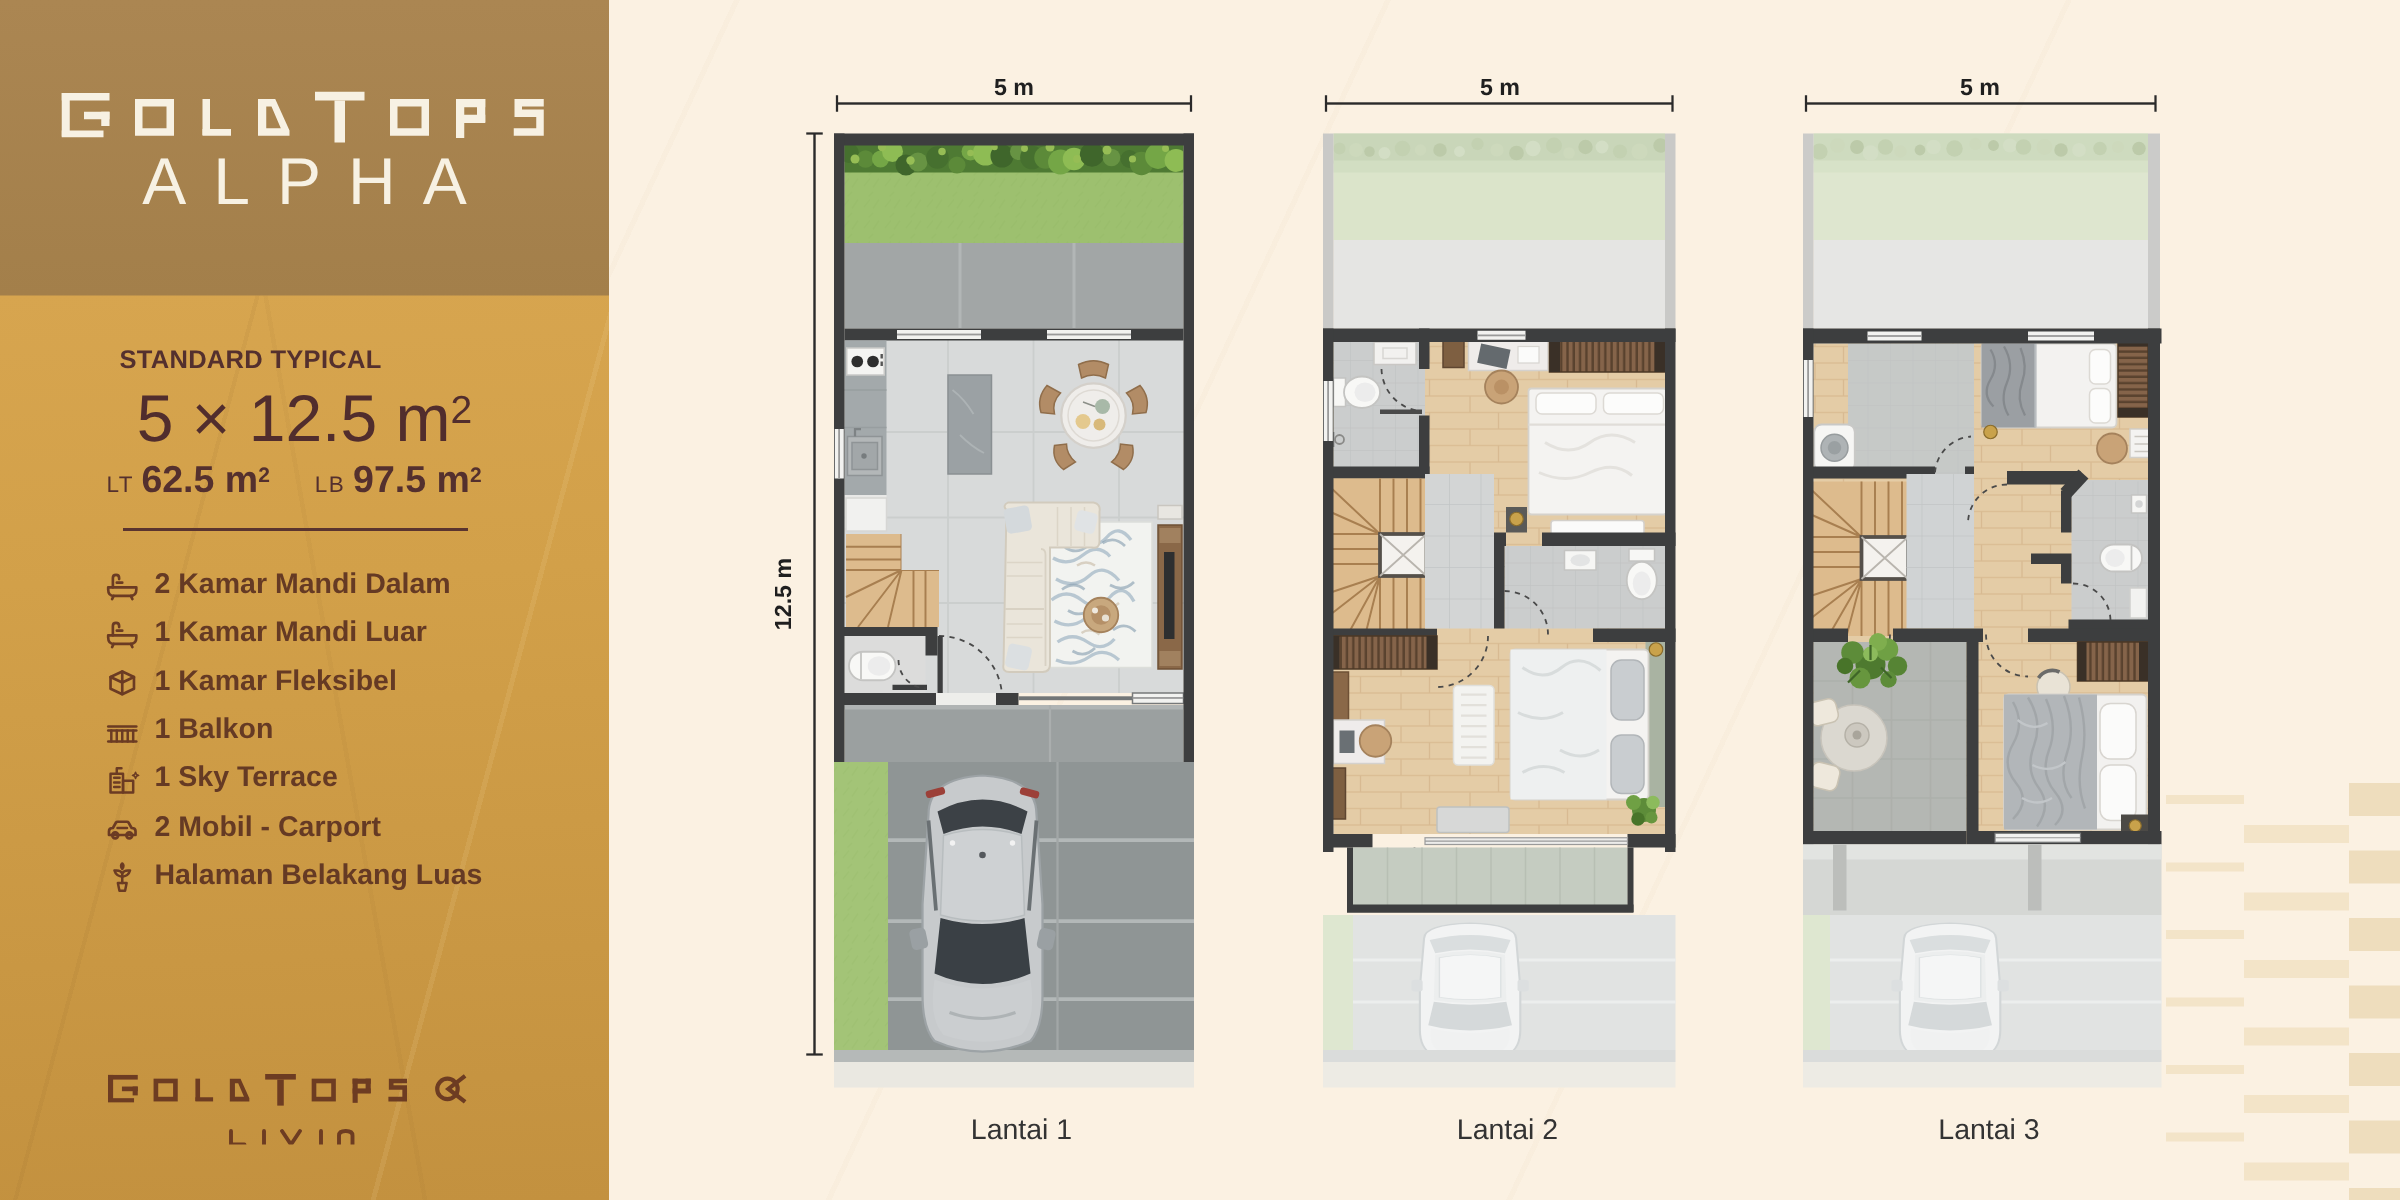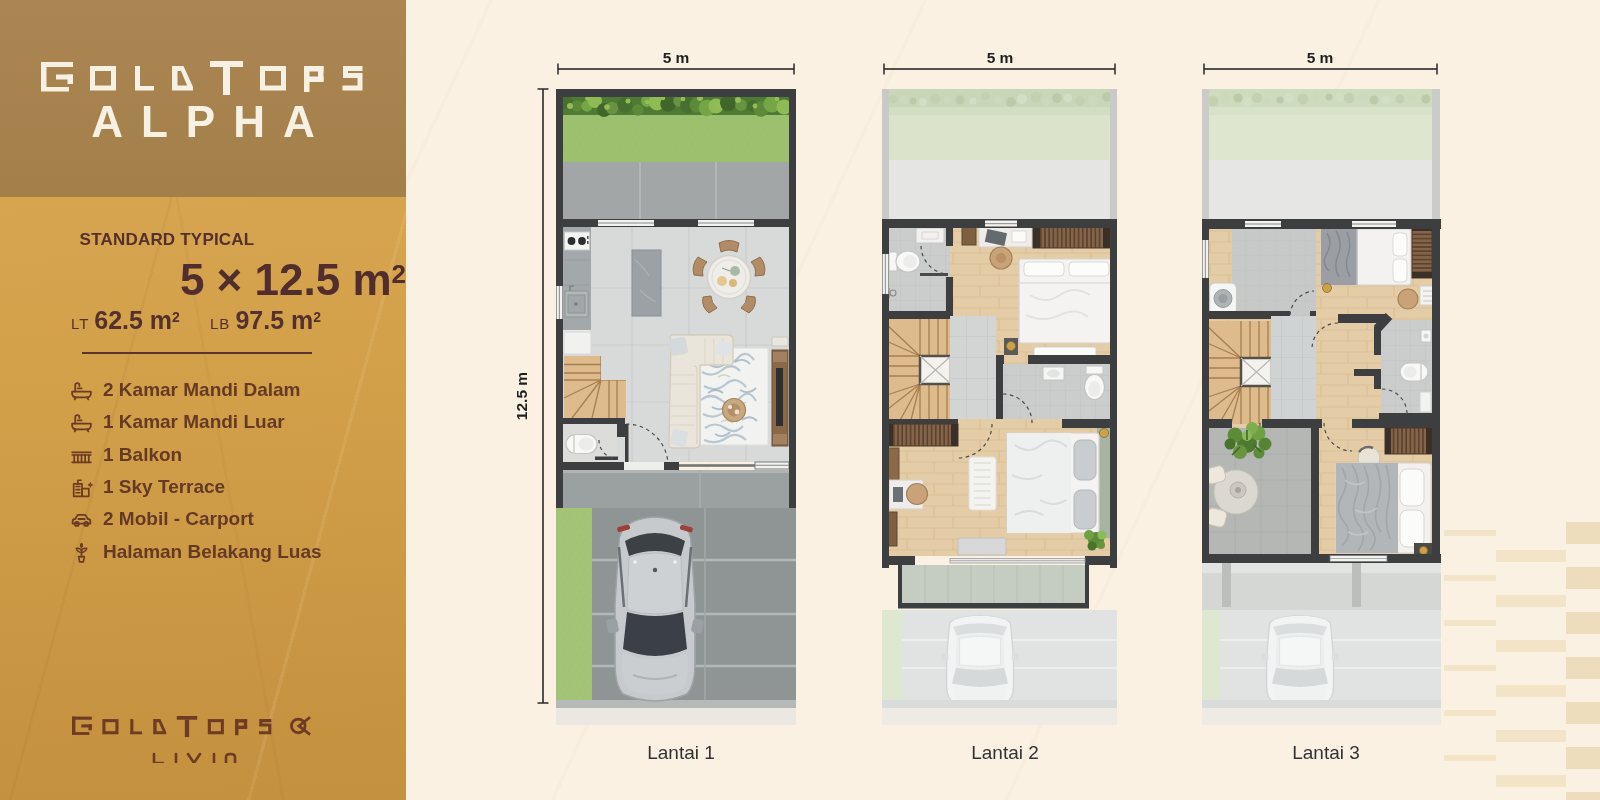--- a/index.html
+++ b/index.html
@@ -1,23 +1,23 @@
 <!DOCTYPE html>
 <html><head>
 <meta charset="utf-8">
 <style>
 *{margin:0;padding:0;box-sizing:border-box}
 html,body{width:1600px;height:800px;overflow:hidden}
 body{background:#fbf1e2;font-family:"Liberation Sans",sans-serif;position:relative}
 .bar{position:absolute;background:#f3e4c8}
 .sidebar{position:absolute;left:0;top:0;width:406px;height:800px;background:linear-gradient(178deg,#dcaa55 0%,#d2a049 48%,#c3913f 100%)}
 .sb-top{position:absolute;left:0;top:0;width:406px;height:197px;background:linear-gradient(180deg,#ab8652,#a37f4a)}
-.alpha{position:absolute;left:0;top:97px;width:406px;text-align:center;color:#f7f1e3;font-size:44px;letter-spacing:18px;text-indent:18px;font-weight:700}
+.alpha{position:absolute;left:0;top:97px;width:406px;text-align:center;color:#f7f1e3;font-size:44px;letter-spacing:18px;text-indent:18px;font-weight:400}
 .st{position:absolute;left:0;top:230px;width:334px;text-align:center;color:#54302e;font-size:17px;font-weight:700;letter-spacing:.2px}
-.size{position:absolute;left:0;top:258px;width:406px;text-align:right;color:#512d2d;font-size:44px;font-weight:700;letter-spacing:0;line-height:1}
+.size{position:absolute;left:0;top:258px;width:406px;text-align:center;color:#512d2d;font-size:44px;font-weight:400;letter-spacing:0;line-height:1}
 .size sup{font-size:26px;vertical-align:12px}
 .ltlb{position:absolute;left:0;top:306px;width:406px;text-align:center;color:#54302e;font-size:25px;font-weight:700;text-indent:-14px}
 .ltlb .lbl{font-size:15px;font-weight:400;letter-spacing:1px}
 .ltlb sup{font-size:14px;vertical-align:7px}
 .ltlb .gap{display:inline-block;width:30px}
 .sep{position:absolute;left:82px;top:352px;width:230px;height:2px;background:#5a342f}
 .feat{position:absolute;left:69px;top:374px;list-style:none}
 .feat li{height:32.3px;display:flex;align-items:center;color:#653a24;font-size:19px;font-weight:700;white-space:nowrap}
 .feat li svg{width:25px;height:24px;margin-right:9px;flex:none}
 .blogo{position:absolute;left:0;top:713px;width:406px}
@@ -843,20 +843,25 @@
           <path d="M6.5,18 l-1,2 M17.5,18 l1,2"></path>
         </svg>2 Kamar Mandi Dalam</li>
 
 <li><svg viewBox="0 0 24 22" fill="none" stroke="#6b3b23" stroke-width="1.7" stroke-linecap="round" stroke-linejoin="round">
           <path d="M3,12.5 H21 V14 Q21,18 17,18 H7 Q3,18 3,14 Z"></path>
           <path d="M6,12.5 V6.5 Q6,4.5 8,4.5 Q10,4.5 10,6.5 v0.7"></path>
           <path d="M8.5,9.5 h3.5"></path>
           <path d="M6.5,18 l-1,2 M17.5,18 l1,2"></path>
         </svg>1 Kamar Mandi Luar</li>
 
+<li><svg viewBox="0 0 24 22" fill="none" stroke="#6b3b23" stroke-width="1.7" stroke-linecap="round" stroke-linejoin="round">
+          <path d="M4.5,7.5 L12,4 L19.5,7.5 V15 L12,18.5 L4.5,15 Z"></path>
+          <path d="M12,4 V11 M4.5,7.5 L12,11 L19.5,7.5"></path>
+          <path d="M12,18.5 V11"></path>
+        </svg>1 Kamar Fleksibel</li>
 
 
 <li><svg viewBox="0 0 24 22" fill="none" stroke="#6b3b23" stroke-width="1.6" stroke-linecap="round" stroke-linejoin="round">
           <path d="M3,8.5 H21"></path>
           <path d="M3,11 H21"></path>
           <path d="M5,11 V18 M8.5,11 V18 M12,11 V18 M15.5,11 V18 M19,11 V18"></path>
           <path d="M3,18 H21"></path>
         </svg>1 Balkon</li>
 
 <li><svg viewBox="0 0 24 22" fill="none" stroke="#6b3b23" stroke-width="1.6" stroke-linecap="round" stroke-linejoin="round">

